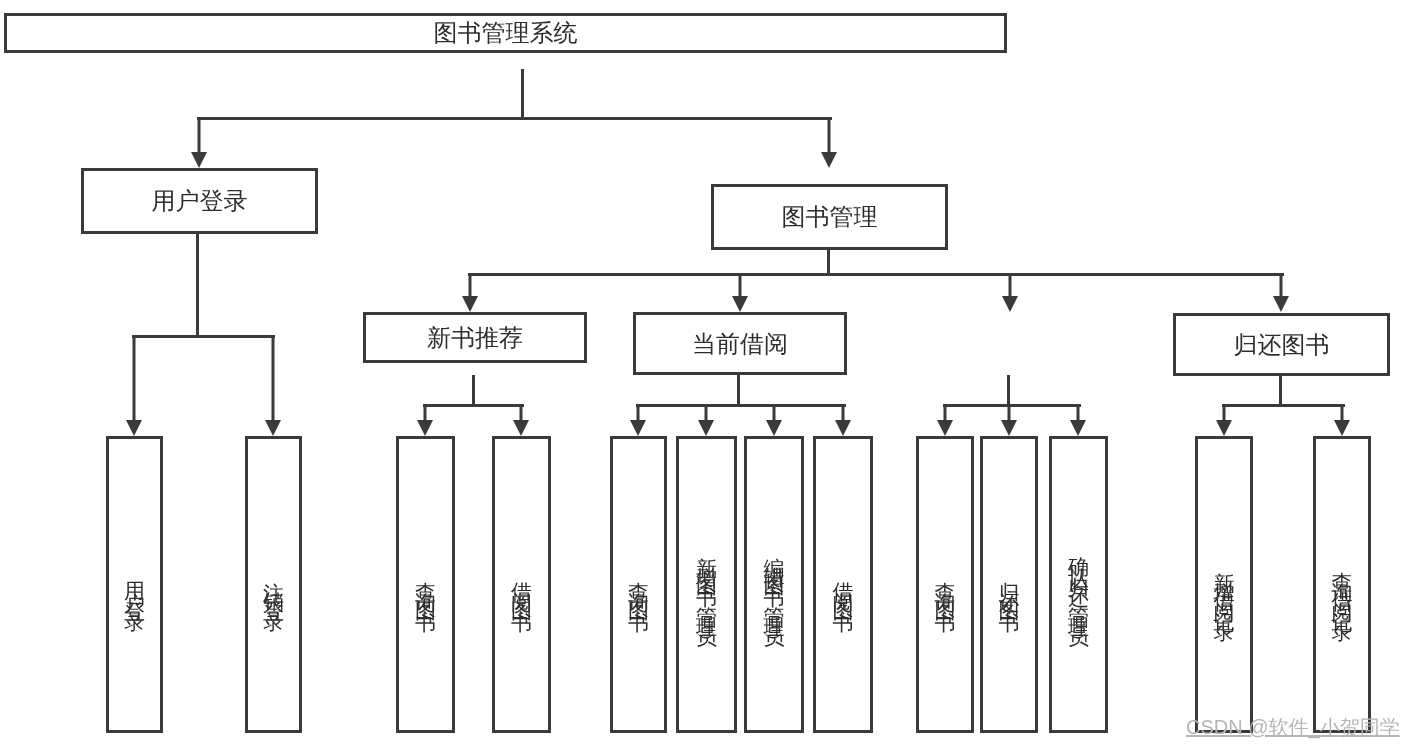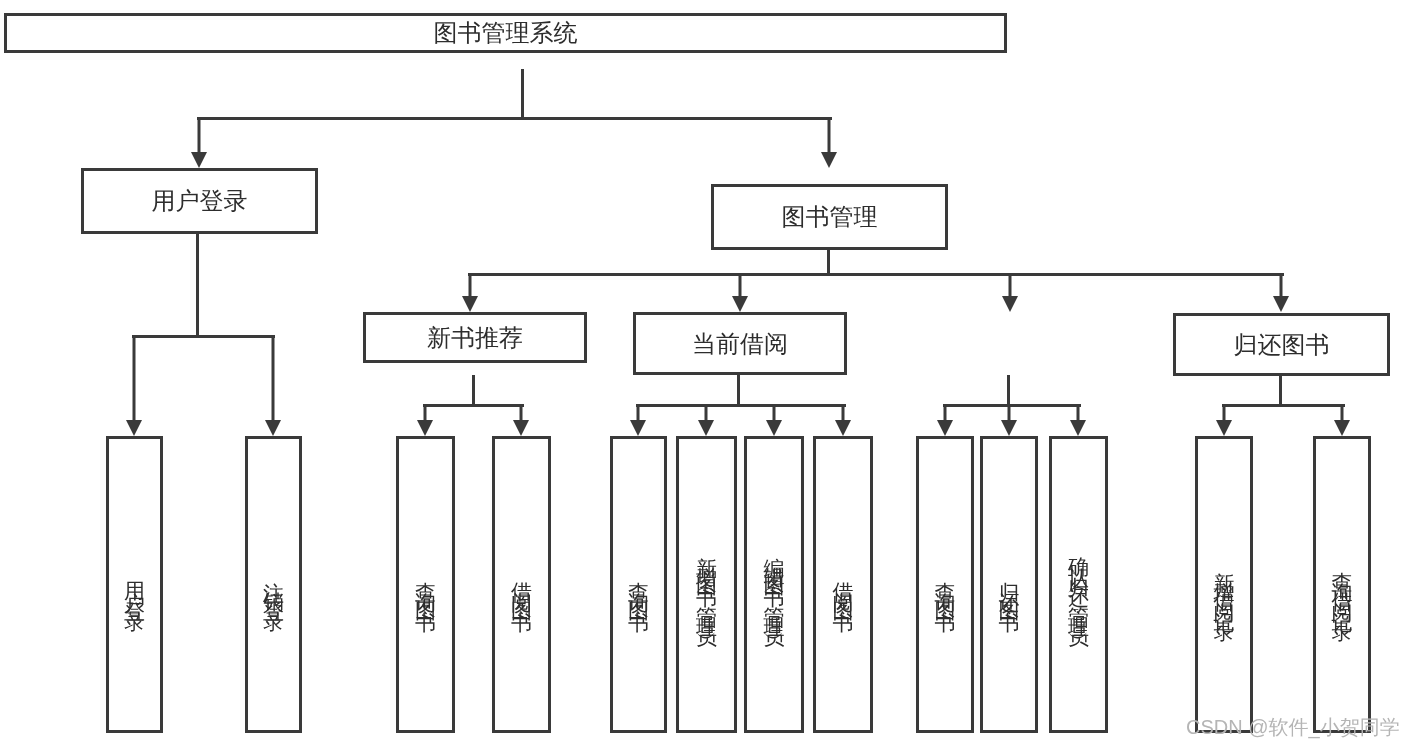--- a/index.html
+++ b/index.html
@@ -74,20 +74,21 @@
     border-top: 16px solid var(--line);
   }
   .watermark {
     position: absolute;
     left: 1186px;
     top: 714px;
     font-size: 20px;
     color: var(--watermark);
     z-index: 3;
     white-space: nowrap;
+    text-decoration: underline;
   }
 </style>
 </head>
 <body>
 
 <div class="canvas">
 
   <div class="node" style="left:4px;top:13px;width:1003px;height:40px">图书管理系统</div>
 
   <div class="vline" style="left:521px;top:69px;width:3px;height:51px"></div>

